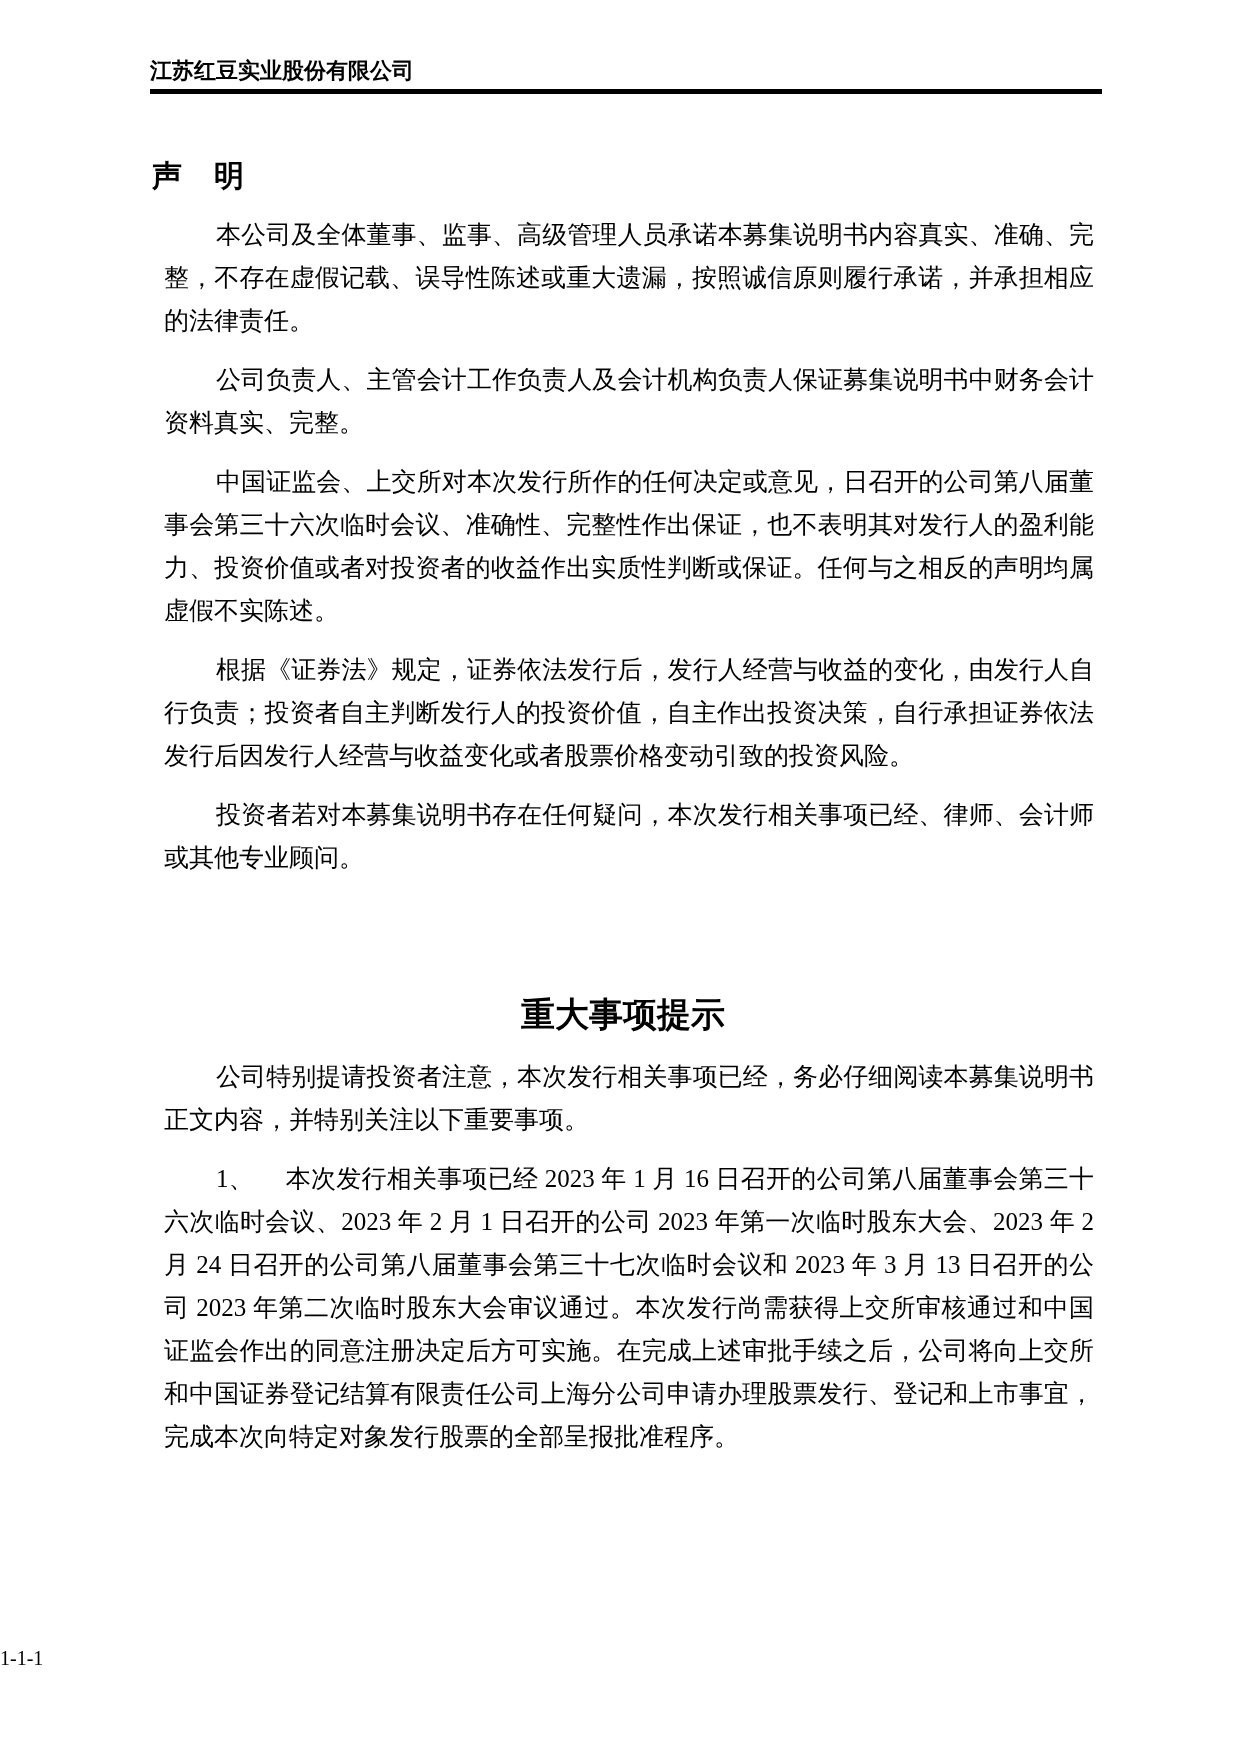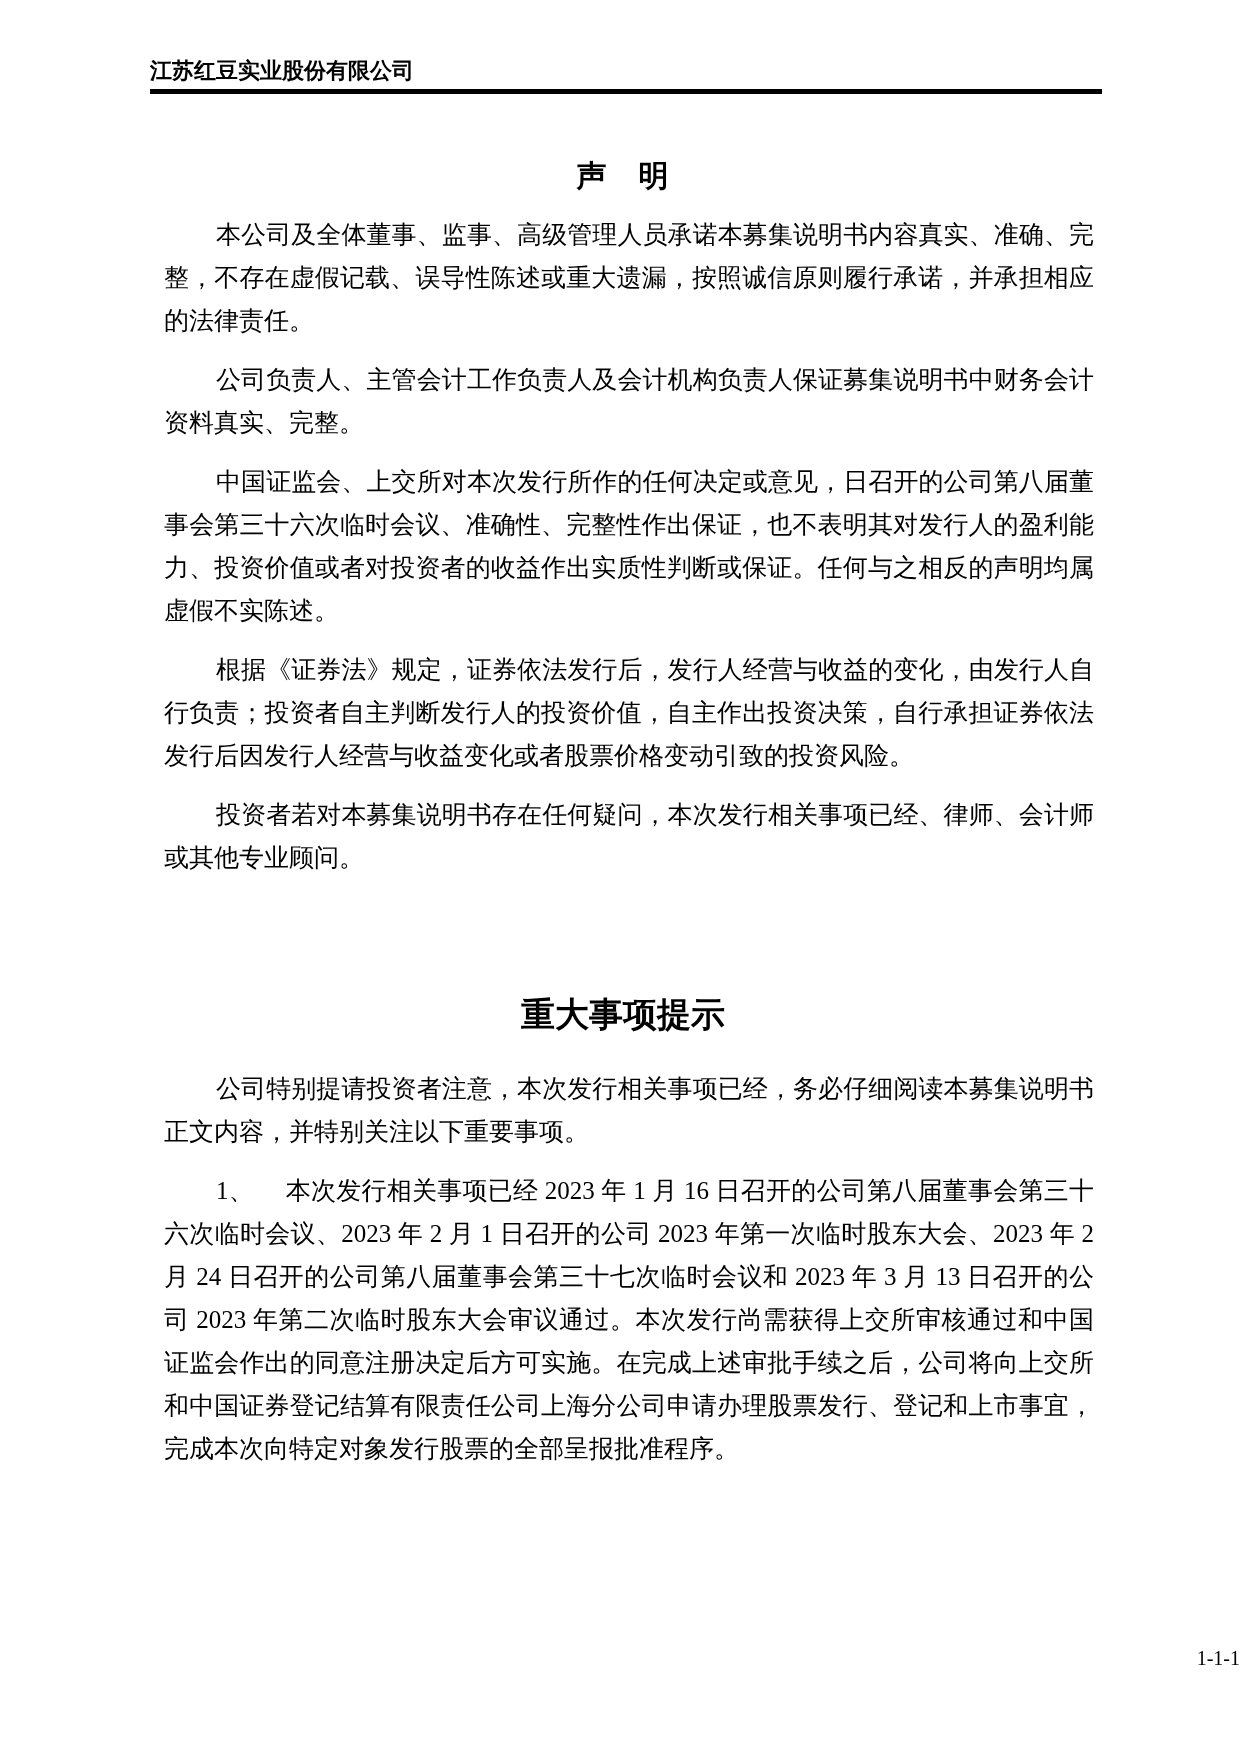--- a/index.html
+++ b/index.html
@@ -38,49 +38,47 @@
     position: absolute;
     top: 128px;
     left: 152px;
     width: 942px;
   }
   .doc-title {
     font-family: "Liberation Sans", sans-serif;
     font-weight: bold;
     font-size: 30px;
     line-height: 43px;
-    text-align: center;
     margin: 26px 0 0 0;
     letter-spacing: 1px;
   }
   .para {
     font-size: 25px;
     line-height: 43px;
     text-align: justify;
     text-indent: 52px;
     margin: 16px 0 0 12px;
   }
   .section-title {
     font-family: "Liberation Sans", sans-serif;
     font-weight: bold;
     font-size: 34px;
     line-height: 38px;
     text-align: center;
-    margin: 116px 0 34px 0;
+    margin: 116px 0 22px 0;
   }
   
   .footer {
     position: absolute;
     top: 1646px;
     left: 0;
     right: 0;
-    text-align: right;
+    text-align: left;
     font-size: 20px;
     line-height: 24px;
-    padding-left: 45px;
   }
 </style>
 </head>
 <body>
 
 <div class="page">
 
   <header class="header">
     <span class="header-left">江苏红豆实业股份有限公司</span>
   </header>

